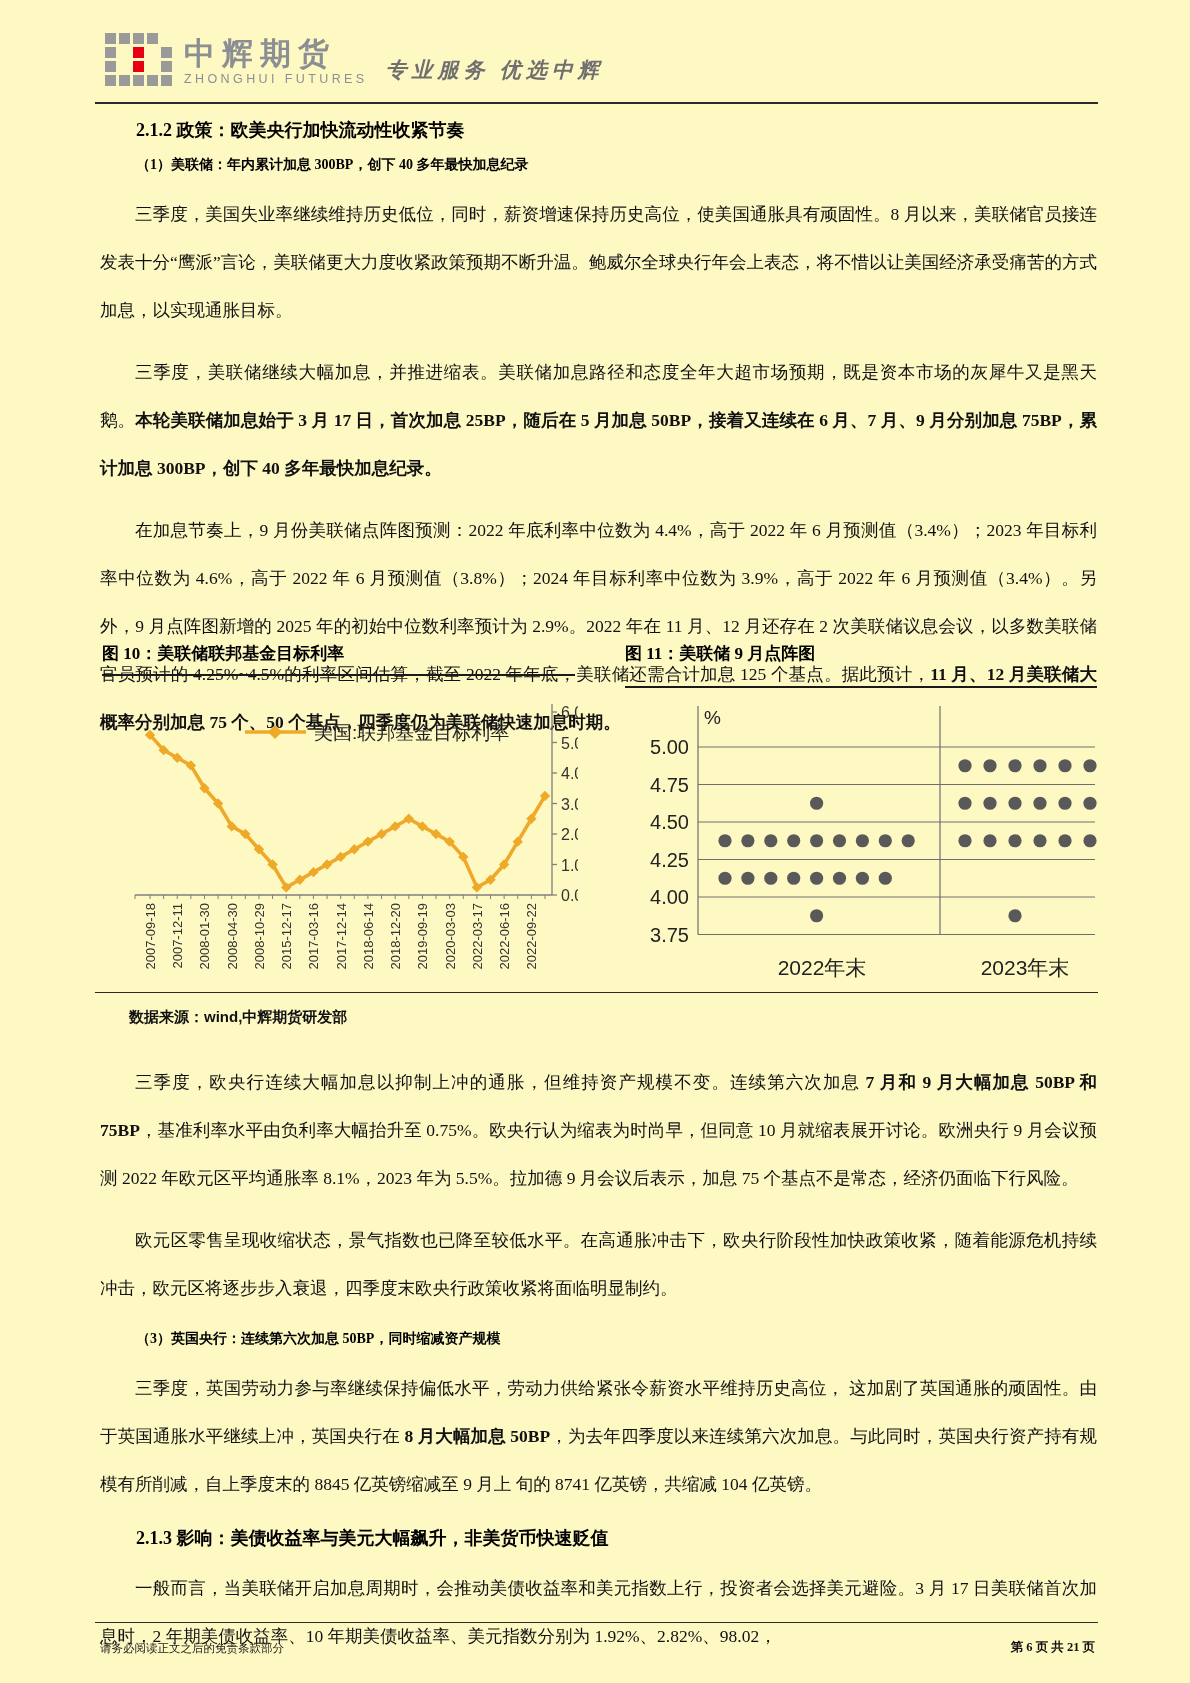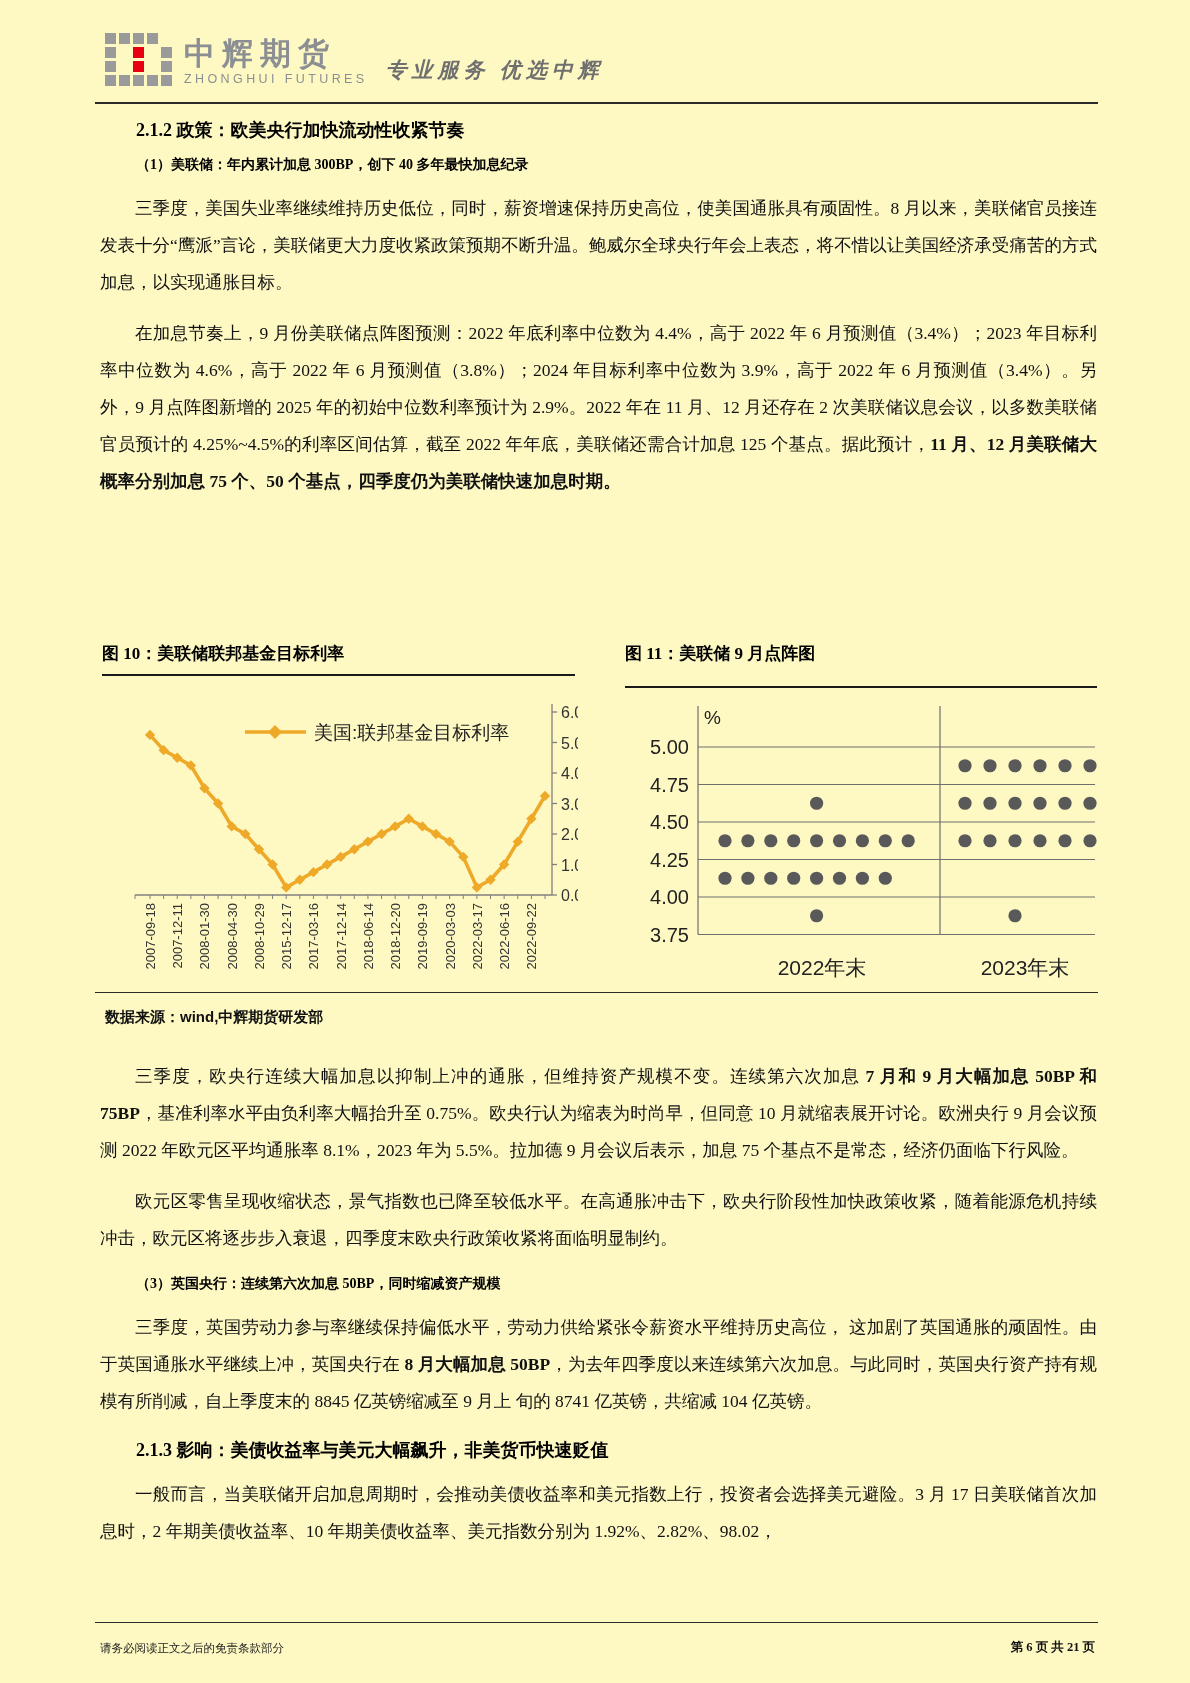--- a/index.html
+++ b/index.html
@@ -18,32 +18,32 @@
   .logo-grid i.e{background:transparent;}
   .brand-cn{font-family:"Liberation Sans","DejaVu Sans",sans-serif;font-weight:bold;color:#8b8f93;font-size:31px;line-height:30px;letter-spacing:7px;}
   .brand-en{font-family:"Liberation Sans","DejaVu Sans",sans-serif;color:#8b8f93;font-size:12.5px;letter-spacing:3.4px;margin-top:3px;}
   .tagline{font-style:italic;color:#6f6f6f;font-size:21px;letter-spacing:5px;margin-left:18px;margin-bottom:2px;font-weight:bold;}
   
   .tblock{position:absolute;left:100px;width:997px;}
   .tb1{top:110px;}
   .tb2{top:1058px;}
   h3.sec{font-size:18px;font-weight:bold;margin:8px 0 14px 36px;color:#000;}
   h4.sub{font-size:14px;font-weight:bold;margin:0 0 16px 36px;color:#000;}
-  p.body{font-size:17.5px;line-height:37px;text-align:justify;margin:0 0 14px 0;text-indent:2em;}
+  p.body{font-size:17.5px;line-height:48px;text-align:justify;margin:0 0 14px 0;text-indent:2em;}
   p.body b{font-weight:bold;}
   
   .figs{position:absolute;left:0;top:640px;width:1178px;height:352px;}
   .fig-title{position:absolute;top:2px;font-size:17px;font-weight:bold;color:#000;}
   .ft-left{left:102px;width:473px;border-bottom:2.5px solid #1a1a1a;padding-bottom:9px;}
   .ft-right{left:625px;width:472px;border-bottom:2.5px solid #1a1a1a;padding-bottom:21px;}
   .chart{position:absolute;top:36px;}
   .ch-left{left:100px;}
   .ch-right{left:625px;}
   .src-rule{position:absolute;left:95px;right:92px;top:992px;border-top:1.5px solid #2b2b2b;}
-  .src-line{position:absolute;left:105px;top:1008px;font-size:15px;font-weight:bold;font-family:"Liberation Sans","DejaVu Sans",sans-serif;}
+  .src-line{position:absolute;left:129px;top:1008px;font-size:15px;font-weight:bold;font-family:"Liberation Sans","DejaVu Sans",sans-serif;}
   
   .ftr-rule{position:absolute;left:95px;right:92px;top:1622px;border-top:1.5px solid #2b2b2b;}
   .ftr-disc{position:absolute;left:100px;top:1641px;font-size:11.5px;color:#222;font-family:"Liberation Sans","DejaVu Sans",sans-serif;}
   .ftr-page{position:absolute;right:95px;top:1639px;font-size:12.5px;color:#111;font-weight:bold;}
   svg text{font-family:"Liberation Sans","DejaVu Sans",sans-serif;}
 </style>
 </head>
 <body>
 
 <div class="page">
@@ -76,20 +76,21 @@
       <div class="brand-en">ZHONGHUI FUTURES</div>
     </div>
     <div class="tagline">专业服务 优选中辉</div>
   </div>
   <div class="hdr-rule"></div>
 
   <div class="tblock tb1">
     <h3 class="sec">2.1.2 政策：欧美央行加快流动性收紧节奏</h3>
     <h4 class="sub">（1）美联储：年内累计加息 300BP，创下 40 多年最快加息纪录</h4>
     <p class="body"><span>三季度，美国失业率继续维持历史低位，同时，薪资增速保持历史高位，使美国通胀具有顽固性。8 月以来，美联储官员接连发表十分“鹰派”言论，美联储更大力度收紧政策预期不断升温。鲍威尔全球央行年会上表态，将不惜以让美国经济承受痛苦的方式加息，以实现通胀目标。</span></p>
+    <p class="body"><span>三季度，美联储继续大幅加息，并推进缩表。美联储加息路径和态度全年大超市场预期，既是资本市场的灰犀牛又是黑天鹅。</span><b>本轮美联储加息始于 3 月 17 日，首次加息 25BP，随后在 5 月加息 50BP，接着又连续在 6 月、7 月、9 月分别加息 75BP，累计加息 300BP，创下 40 多年最快加息纪录。</b></p>
     <p class="body"><span>在加息节奏上，9 月份美联储点阵图预测：2022 年底利率中位数为 4.4%，高于 2022 年 6 月预测值（3.4%）；2023 年目标利率中位数为 4.6%，高于 2022 年 6 月预测值（3.8%）；2024 年目标利率中位数为 3.9%，高于 2022 年 6 月预测值（3.4%）。另外，9 月点阵图新增的 2025 年的初始中位数利率预计为 2.9%。2022 年在 11 月、12 月还存在 2 次美联储议息会议，以多数美联储官员预计的 4.25%~4.5%的利率区间估算，截至 2022 年年底，美联储还需合计加息 125 个基点。据此预计，</span><b>11 月、12 月美联储大概率分别加息 75 个、50 个基点，四季度仍为美联储快速加息时期。</b></p>
   </div>
 
   <div class="figs">
     <div class="fig-title ft-left">图 10：美联储联邦基金目标利率</div>
     <div class="fig-title ft-right">图 11：美联储 9 月点阵图</div>
     <svg id="lineChart" class="chart ch-left" width="478" height="312" viewBox="0 0 478 312">
         <line x1="35" y1="219" x2="452" y2="219" stroke="#7f7f7f" stroke-width="1.3"></line>
         <line x1="452" y1="28" x2="452" y2="219" stroke="#7f7f7f" stroke-width="1.3"></line>
         <line x1="452" y1="36" x2="457" y2="36" stroke="#7f7f7f" stroke-width="1.3"></line>

